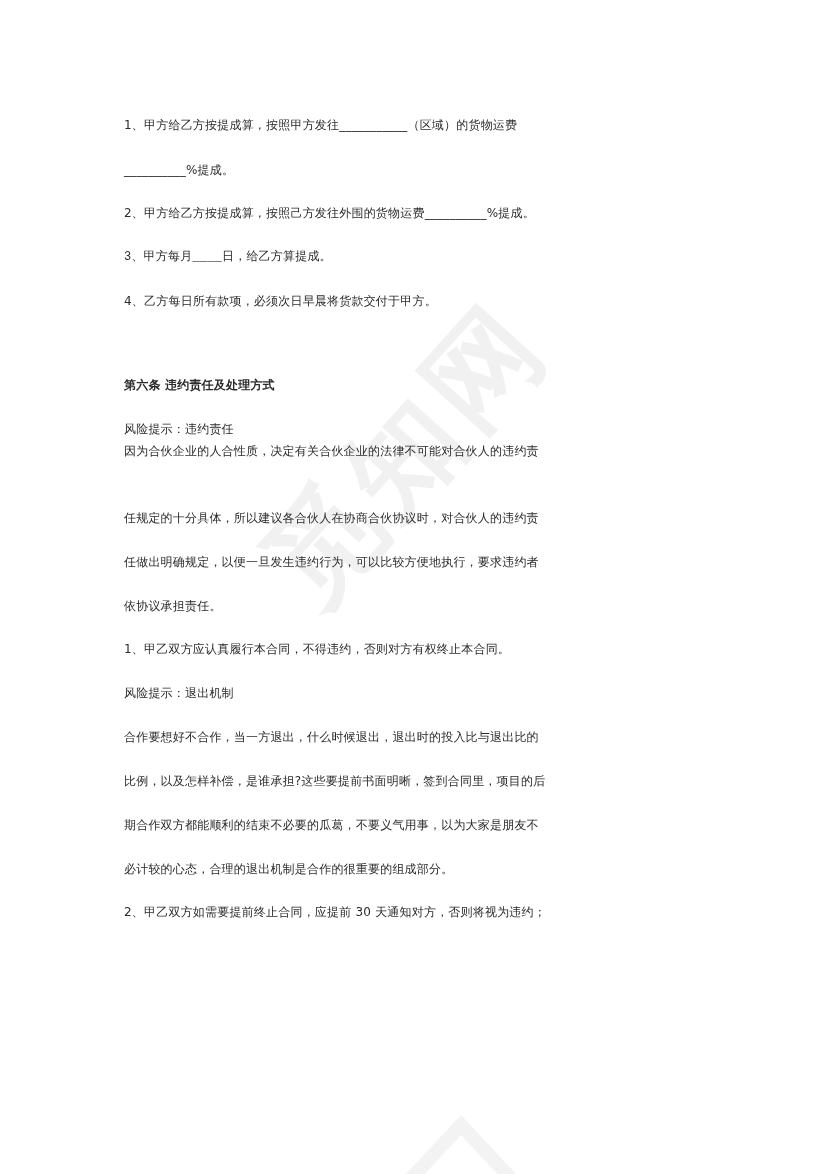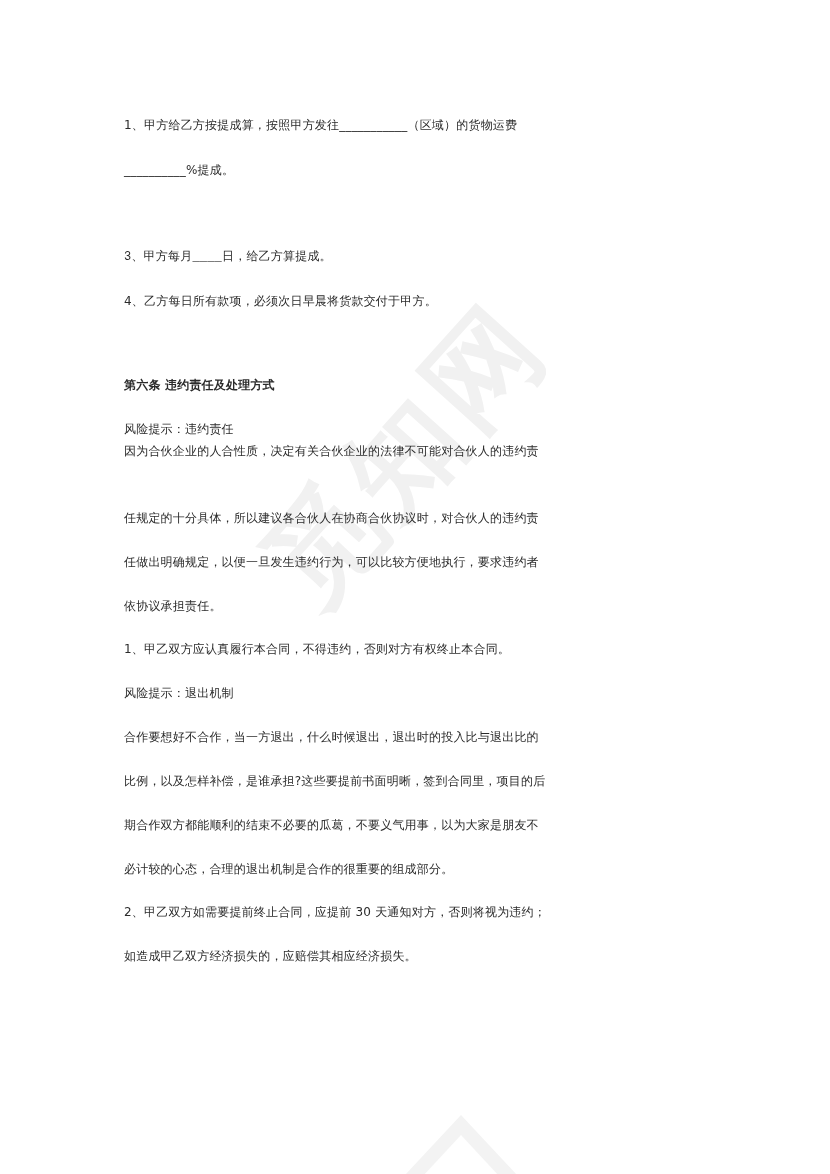--- a/index.html
+++ b/index.html
@@ -74,33 +74,33 @@
 <body>
 
 <div class="page">
 
   <div class="watermark wm-main">觅知网</div>
   <div class="wm-logo"></div>
   <div class="wm-logo-inner"></div>
 
   <div class="line" style="top:114px;">1、甲方给乙方按提成算，按照甲方发往___________（区域）的货物运费</div>
   <div class="line" style="top:159px;">__________%提成。</div>
+  <div class="line" style="top:202px;">2、甲方给乙方按提成算，按照己方发往外围的货物运费__________%提成。</div>
   <div class="line" style="top:246px;font-family:Liberation Mono, monospace;">3、甲方每月____日，给乙方算提成。</div>
   <div class="line" style="top:290px;">4、乙方每日所有款项，必须次日早晨将货款交付于甲方。</div>
 
   <div class="line" style="top:374px;font-weight:bold;">第六条 违约责任及处理方式</div>
   <div class="line" style="top:418px;">风险提示：违约责任</div>
   <div class="line" style="top:440px;">因为合伙企业的人合性质，决定有关合伙企业的法律不可能对合伙人的违约责</div>
   <div class="line" style="top:507px;">任规定的十分具体，所以建议各合伙人在协商合伙协议时，对合伙人的违约责</div>
   <div class="line" style="top:551px;">任做出明确规定，以便一旦发生违约行为，可以比较方便地执行，要求违约者</div>
   <div class="line" style="top:595px;">依协议承担责任。</div>
 
   <div class="line" style="top:638px;">1、甲乙双方应认真履行本合同，不得违约，否则对方有权终止本合同。</div>
   <div class="line" style="top:682px;">风险提示：退出机制</div>
   <div class="line" style="top:726px;">合作要想好不合作，当一方退出，什么时候退出，退出时的投入比与退出比的</div>
   <div class="line" style="top:814px;">期合作双方都能顺利的结束不必要的瓜葛，不要义气用事，以为大家是朋友不</div>
   <div class="line" style="top:770px;">比例，以及怎样补偿，是谁承担?这些要提前书面明晰，签到合同里，项目的后</div>
   <div class="line" style="top:858px;">必计较的心态，合理的退出机制是合作的很重要的组成部分。</div>
 
   <div class="line" style="top:901px;">2、甲乙双方如需要提前终止合同，应提前 30 天通知对方，否则将视为违约；</div>
-  <div class="line" style="top:945px;">如造成甲乙双方经济损失的，应赔偿其相应经济损失。</div>
 
 </div>
 
 </body></html>

